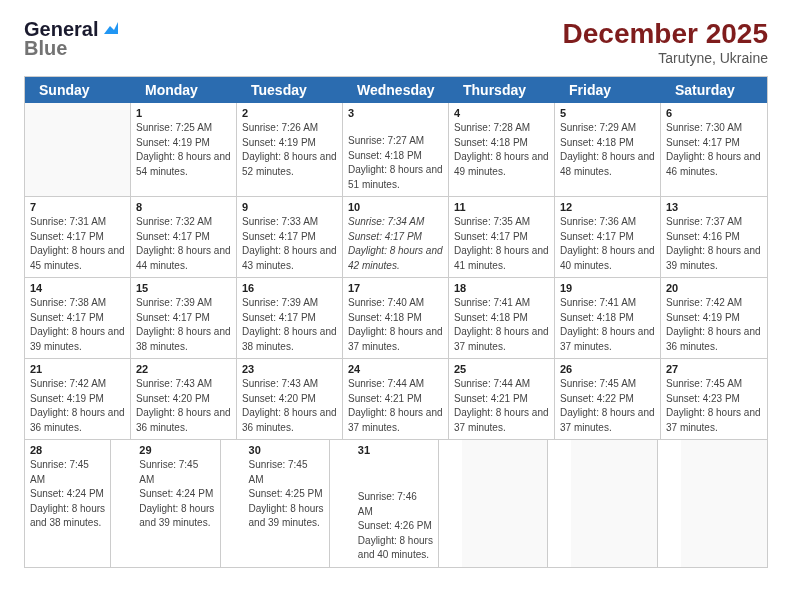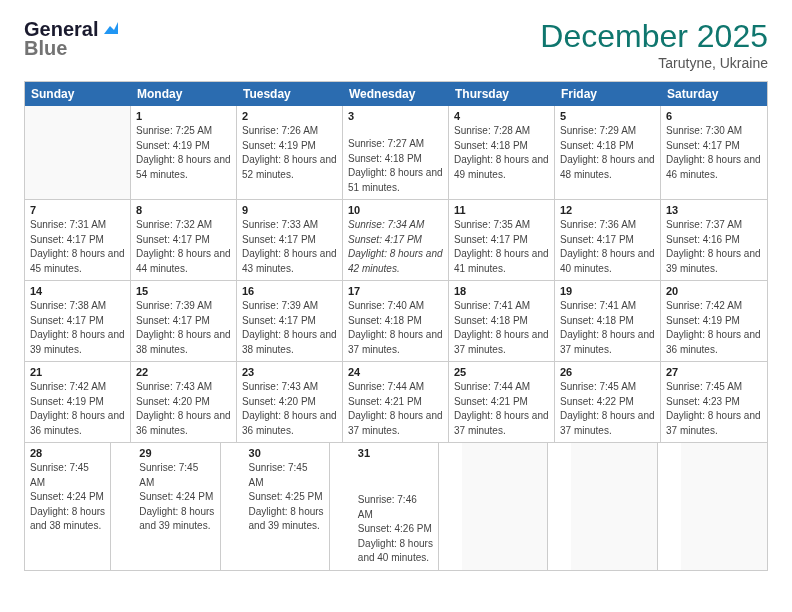--- a/index.html
+++ b/index.html
@@ -30,43 +30,43 @@
       align-items: flex-start;
     }
     .logo-line {
       display: flex;
       align-items: center;
     }
     .title-area {
       text-align: right;
     }
     .month-title {
-      font-size: 32px;
-      font-weight: normal;
-      color: #0f766e;
+      font-size: 28px;
+      font-weight: bold;
+      color: #7f1d1d;
     }
     .subtitle {
       font-size: 14px;
       color: #555;
     }
     .calendar {
       flex: 1;
       display: flex;
       flex-direction: column;
     }
     .cal-header {
       display: grid;
       grid-template-columns: repeat(7, 1fr);
       background: #2b6cb0;
     }
     .cal-header-cell {
       color: #fff;
-      font-size: 12px;
+      font-size: 14px;
       font-weight: bold;
-      padding: 5px 6px;
+      padding: 5px 14px;
       text-align: left;
     }
     .cal-row {
       display: grid;
       grid-template-columns: repeat(7, 1fr);
       flex: 1;
       border-bottom: 1px solid #ccc;
     }
     .cal-row:last-child {
       border-bottom: none;

